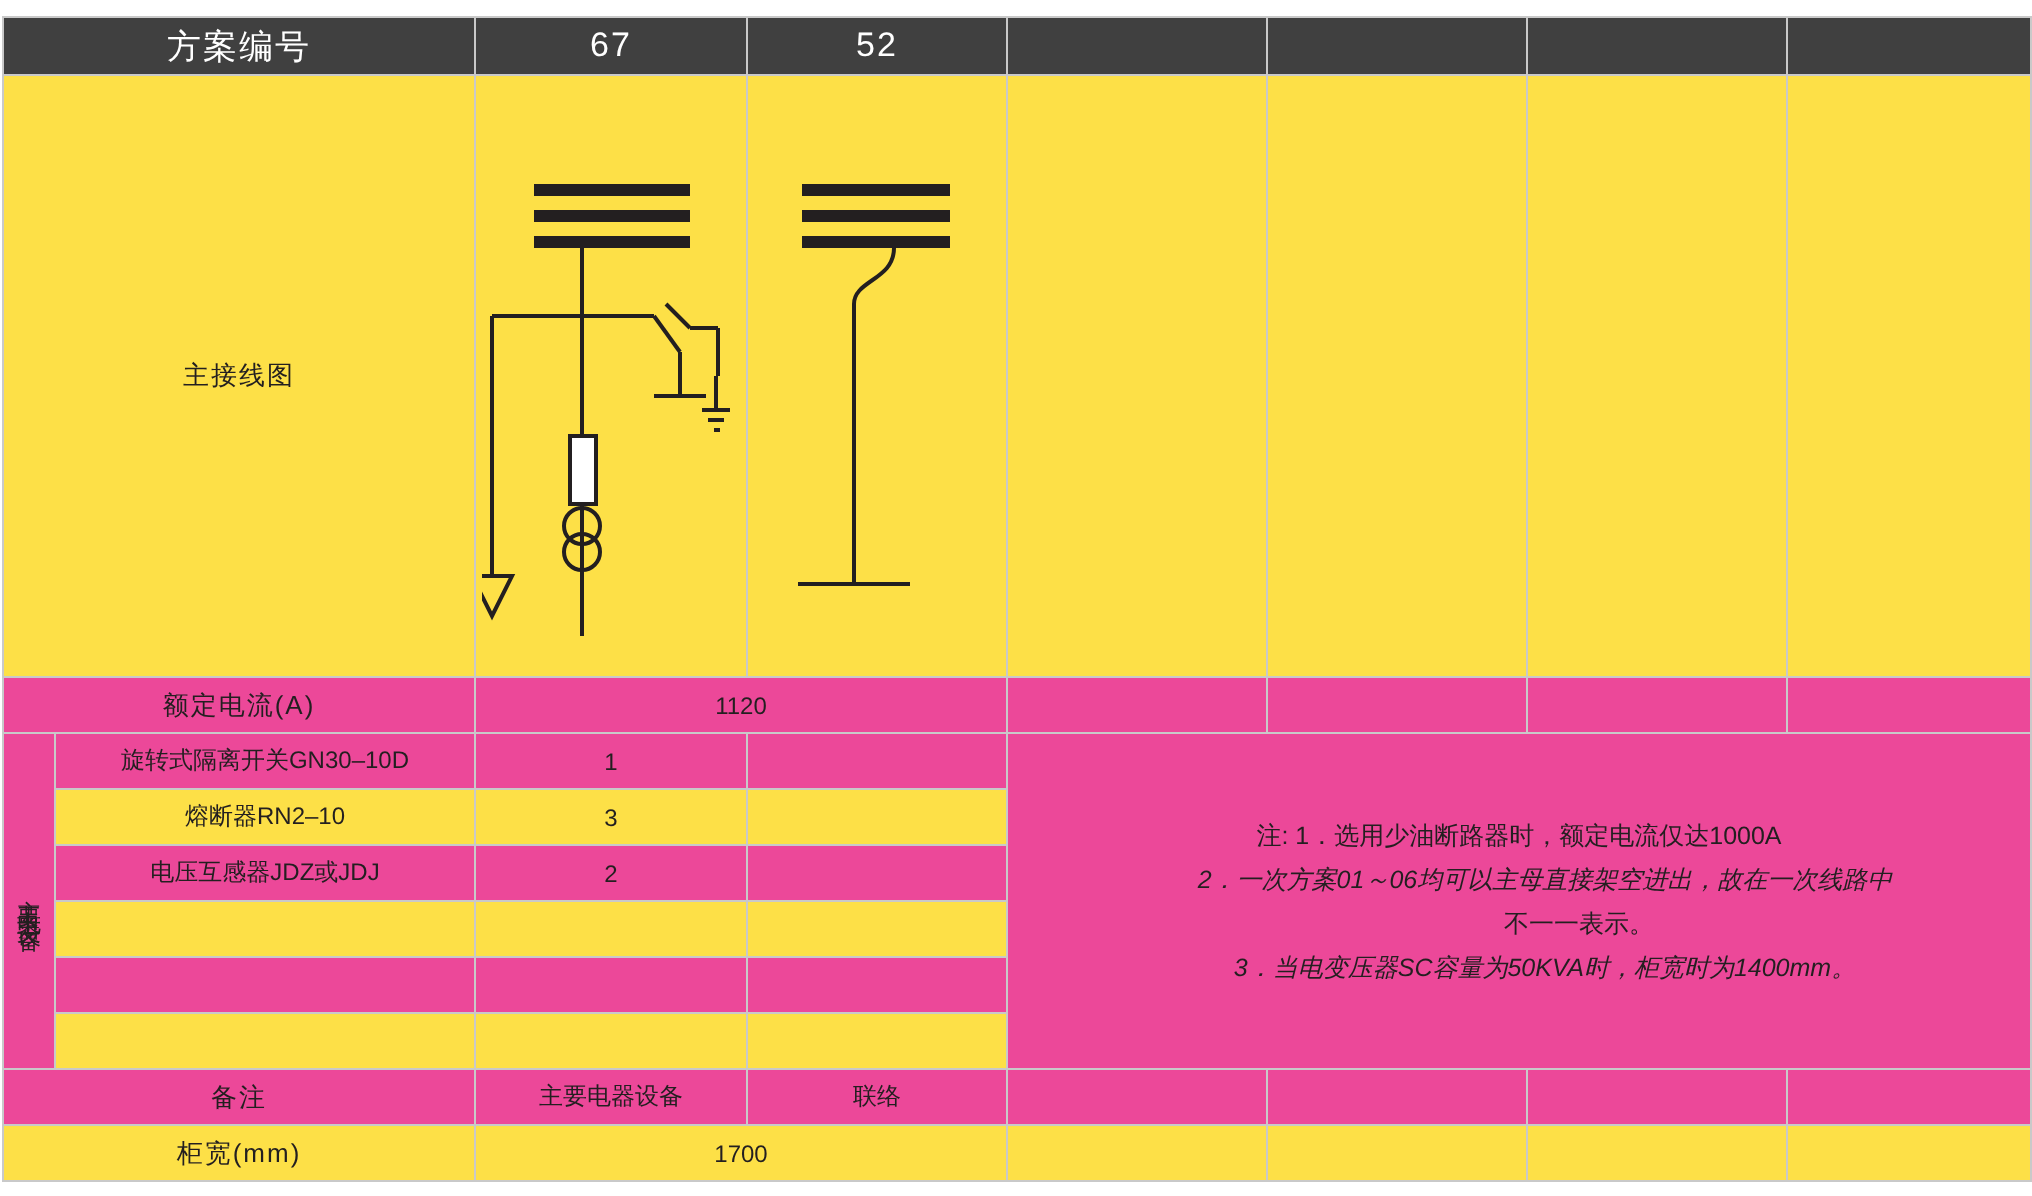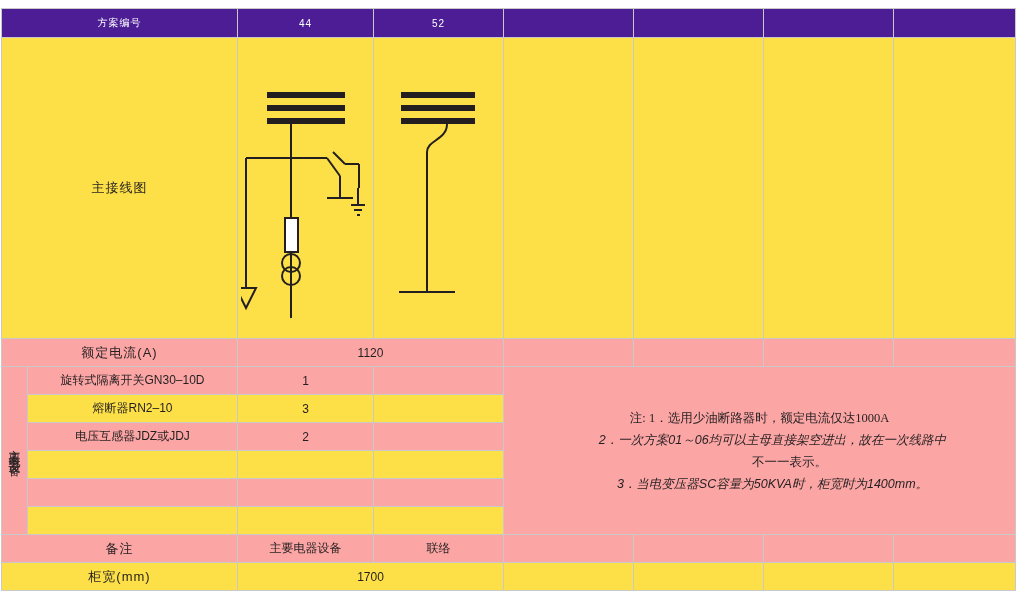--- a/index.html
+++ b/index.html
@@ -28,27 +28,27 @@
     font-size: 12px;
   }
   table.spec td, table.spec th {
     border: 1px solid #c9c9c9;
     text-align: center;
     vertical-align: middle;
     padding: 0;
     font-weight: normal;
   }
   .hdr td {
-    background: #4c1d95;
+    background: #404040;
     color: #ffffff;
     height: 28px;
-    font-size: 10px;
+    font-size: 17px;
     letter-spacing: 1px;
   }
-  .rowpink td { background: #fca5a5; margin-top: 40px; }
+  .rowpink td { background: #ec4899; margin-top: 40px; }
   .rowwhite td { background: #fde047; }
   .diagram-row td {
     height: 300px;
   }
   .label-cell {
     font-size: 13px;
     letter-spacing: 1px;
   }
   .vert-label {
     width: 26px;
@@ -69,21 +69,21 @@
     text-align: left;
     vertical-align: middle;
     padding: 6px 14px 6px 28px;
     font-size: 12.5px;
     line-height: 22px;
     background: #ffffff;
   }
   .notes-line {
     white-space: nowrap;
   }
-  .note-indent1 { padding-left: 0; font-family: Liberation Serif, serif; }
+  .note-indent1 { padding-left: 0; }
   .note-indent2 { padding-left: 26px; font-style: italic; }
   .note-indent3 { padding-left: 60px; }
   .cell-h28 { height: 28px; }
   svg { display: block; margin: 0 auto; }
 </style>
 </head>
 <body>
 
 <div class="sheet">
   <table class="spec">
@@ -94,21 +94,21 @@
       <col style="width:130px">
       <col style="width:130px">
       <col style="width:130px">
       <col style="width:130px">
       <col style="width:122px">
     </colgroup>
 
     <tbody>
         <tr class="hdr">
       <td colspan="2">方案编号</td>
-      <td>44</td>
+      <td>67</td>
       <td>52</td>
       <td></td>
       <td></td>
       <td></td>
       <td></td>
     </tr>
 
     <tr class="diagram-row rowwhite">
       <td colspan="2" class="label-cell">主接线图</td>
       <td>

